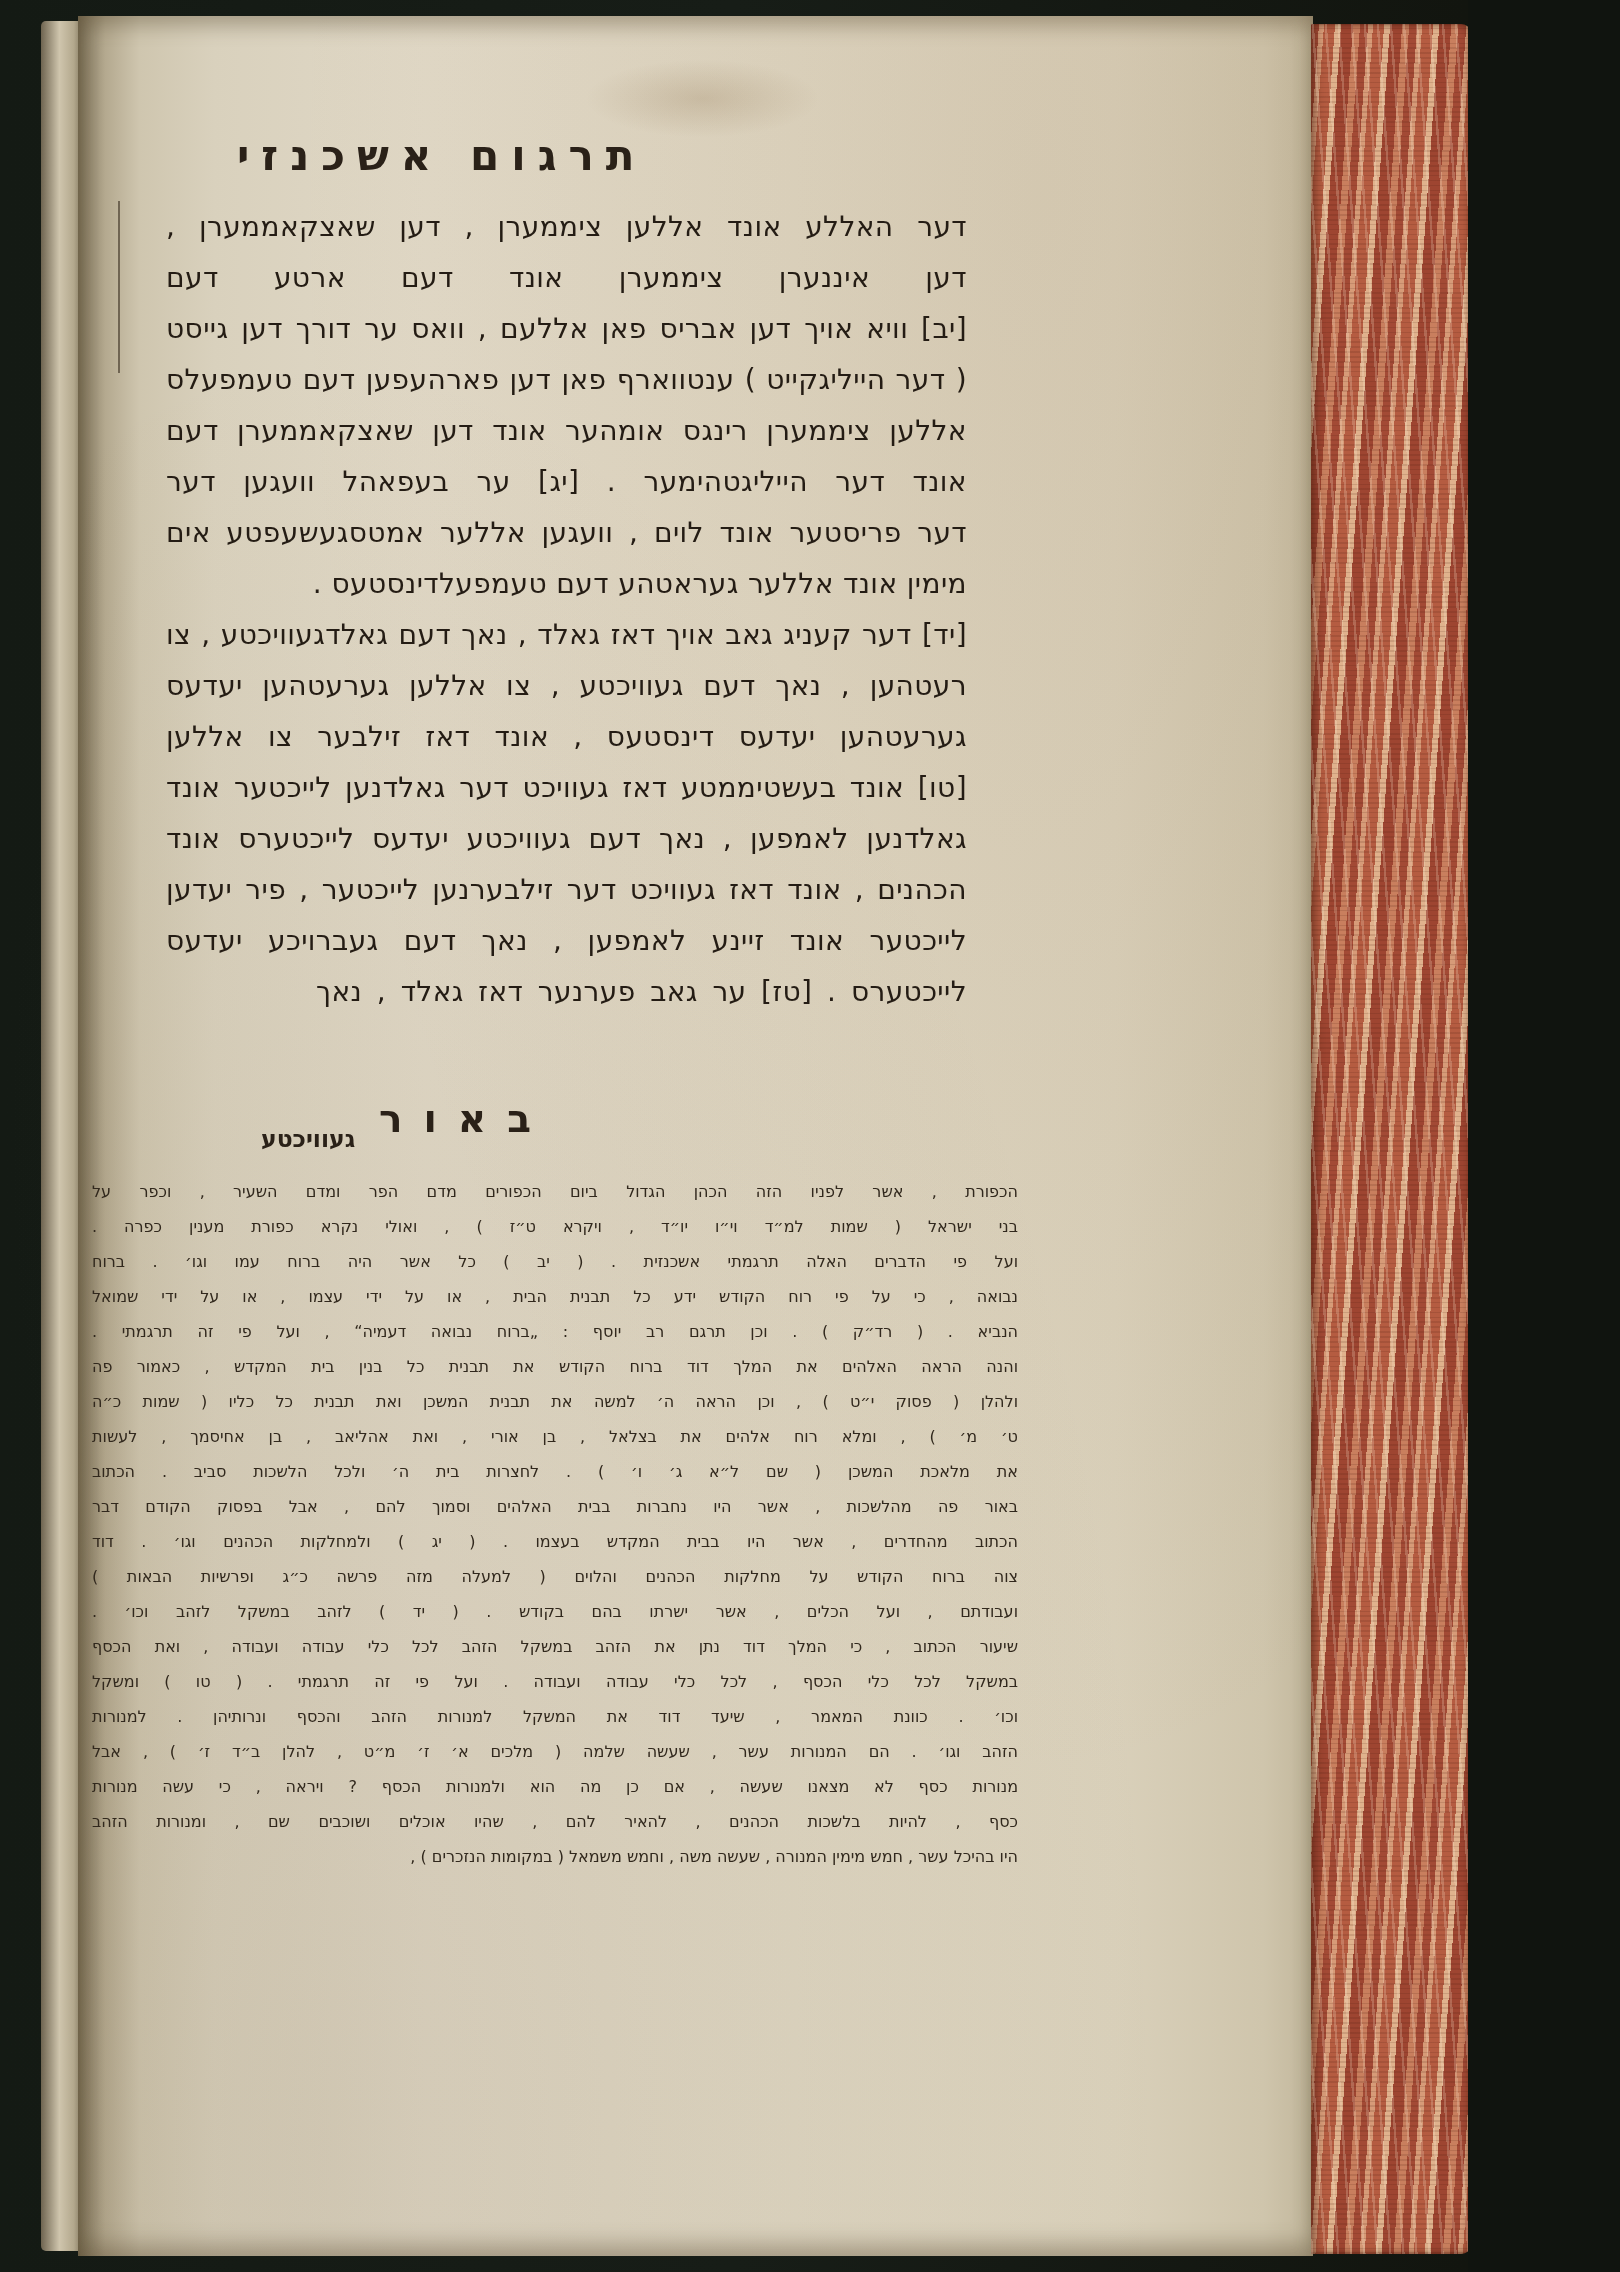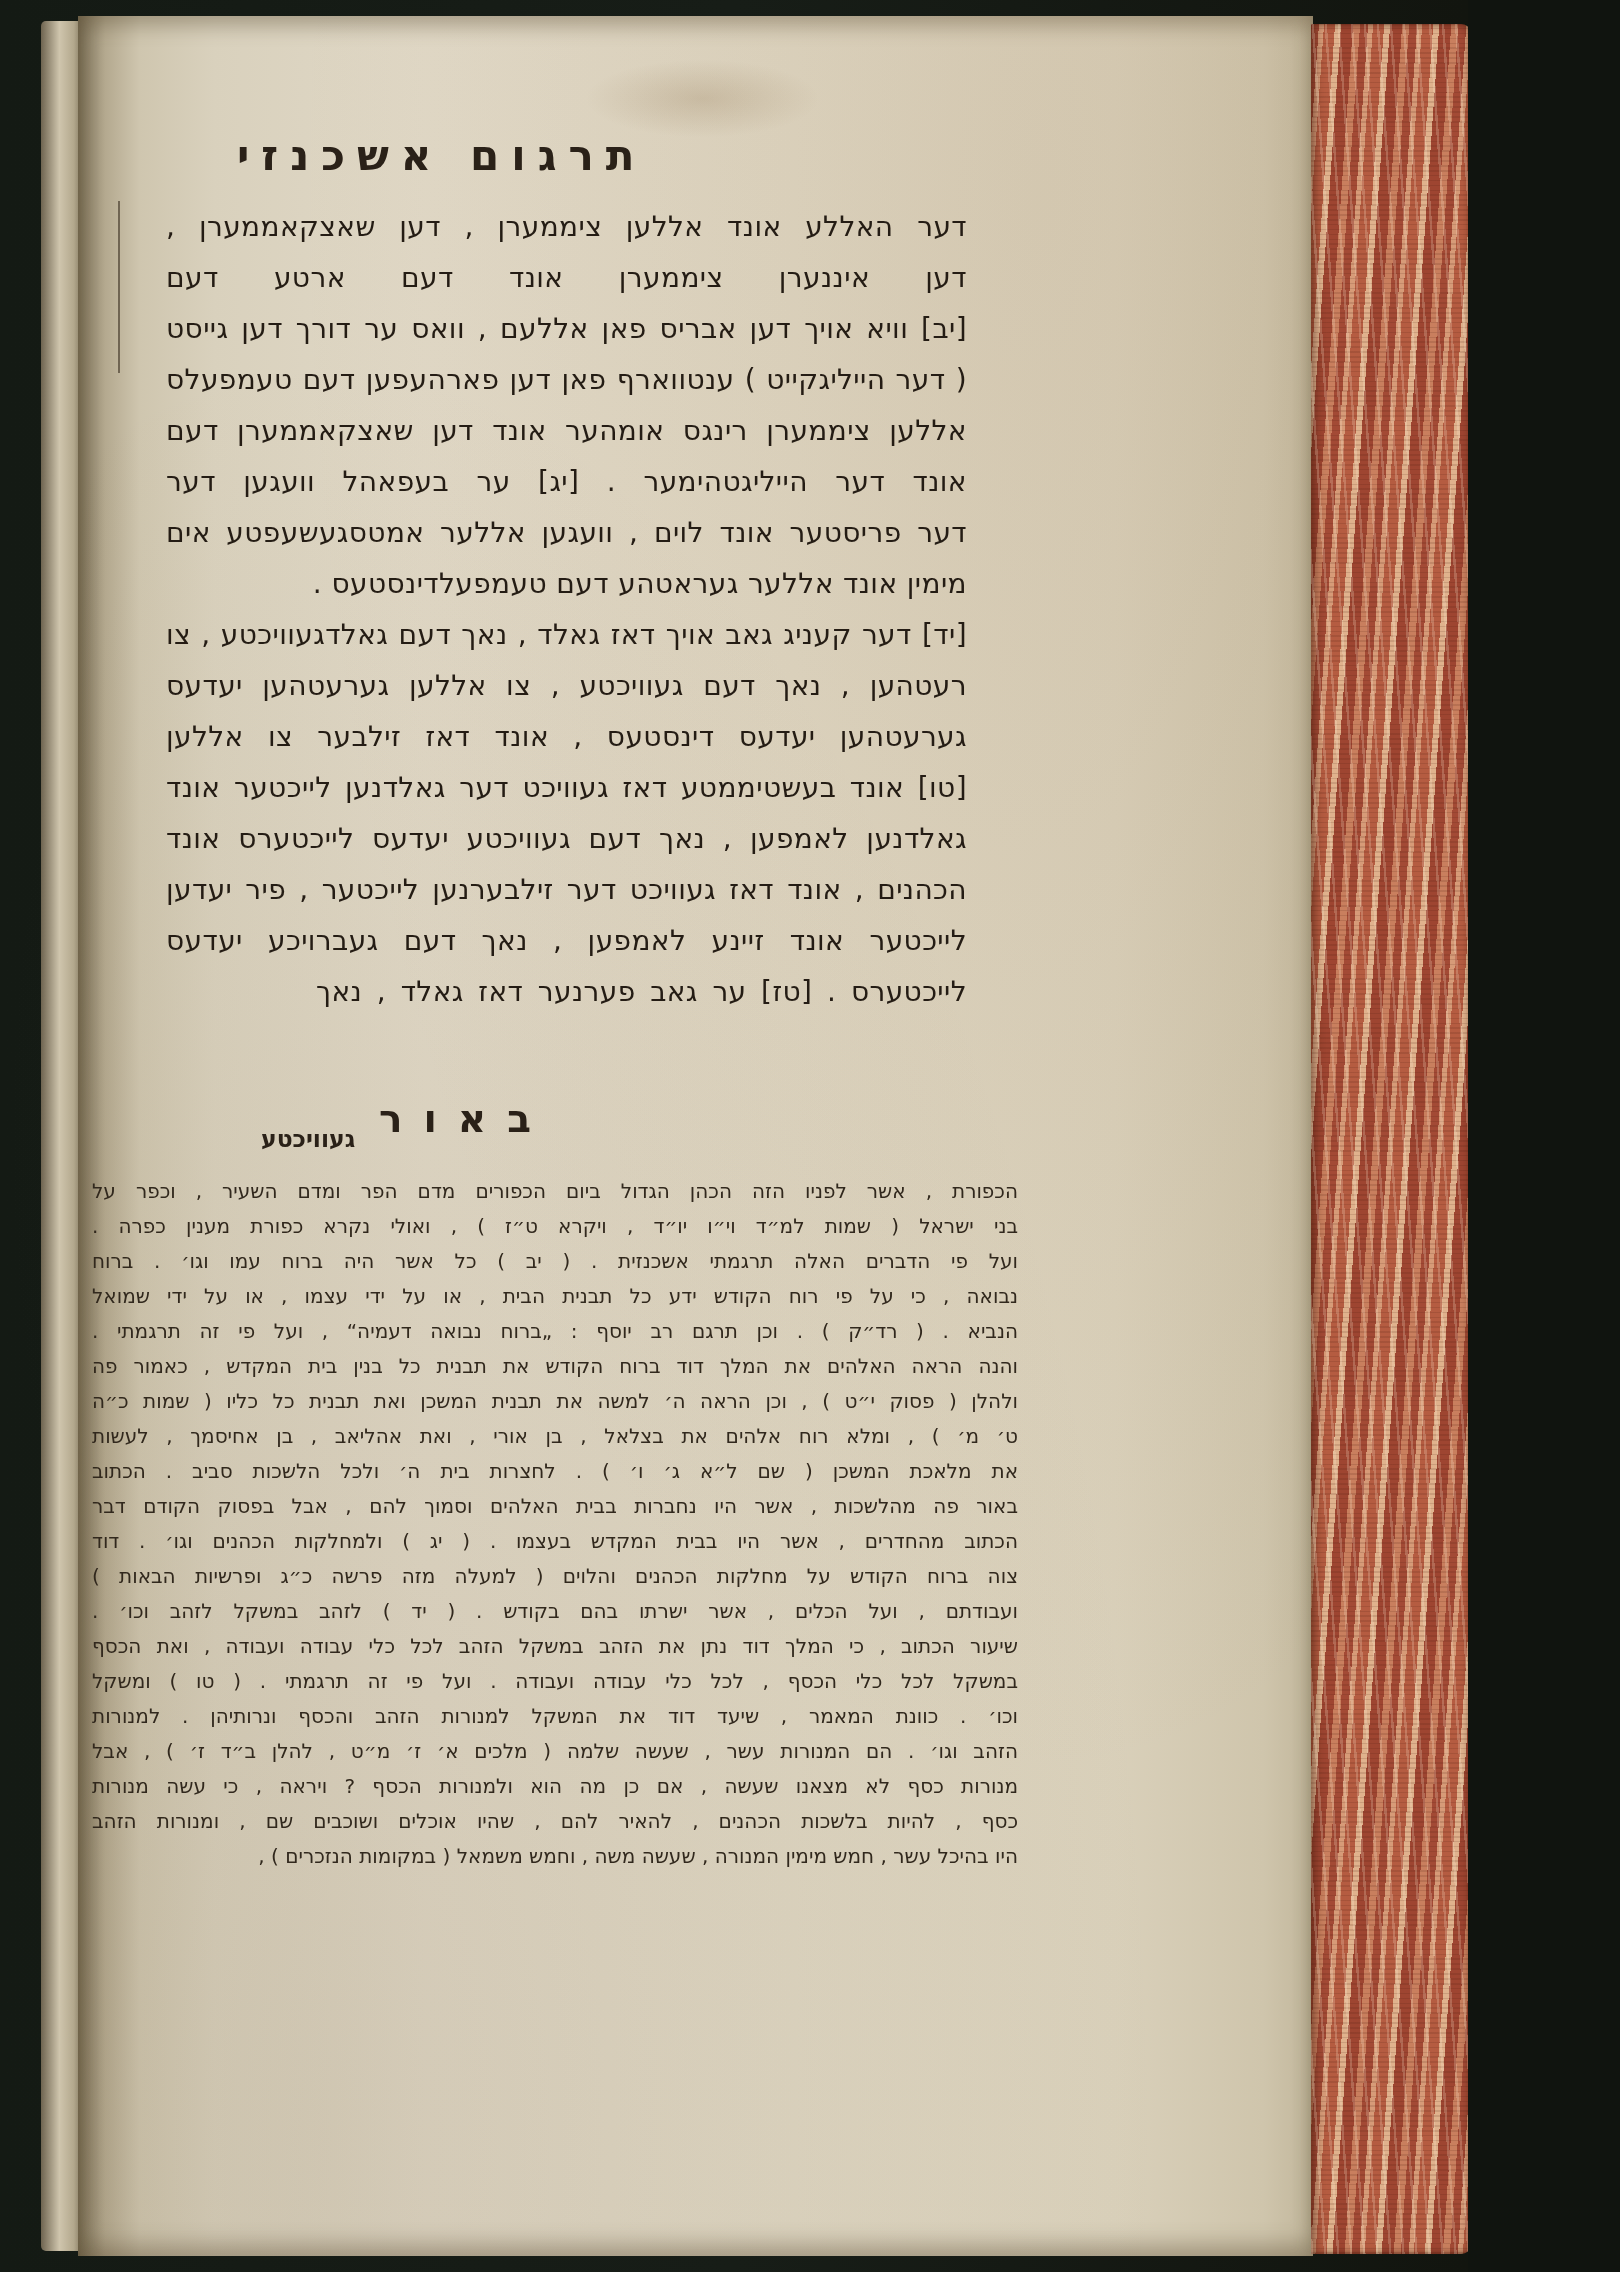--- a/index.html
+++ b/index.html
@@ -97,21 +97,21 @@
   }
   .catchword {
     position:absolute; left:261px; top:1125px;
     font-size:23.5px; font-weight:bold; color:#2a2118; direction:rtl; white-space:nowrap;
   }
 
   .commentary {
     position:absolute; left:92px; top:1174px; width:926px; direction:rtl;
   }
   .cline {
-    height:35px; line-height:35px; font-size:20px; overflow:hidden;
+    height:35px; line-height:35px; font-size:16px; overflow:hidden;
     text-align:justify; text-align-last:justify; color:#31281d;
   }
   .cline.short { text-align-last:start; }
 </style>
 </head>
 <body>
 
 <div class="scene">
 
   <div class="facing-edge"></div>

